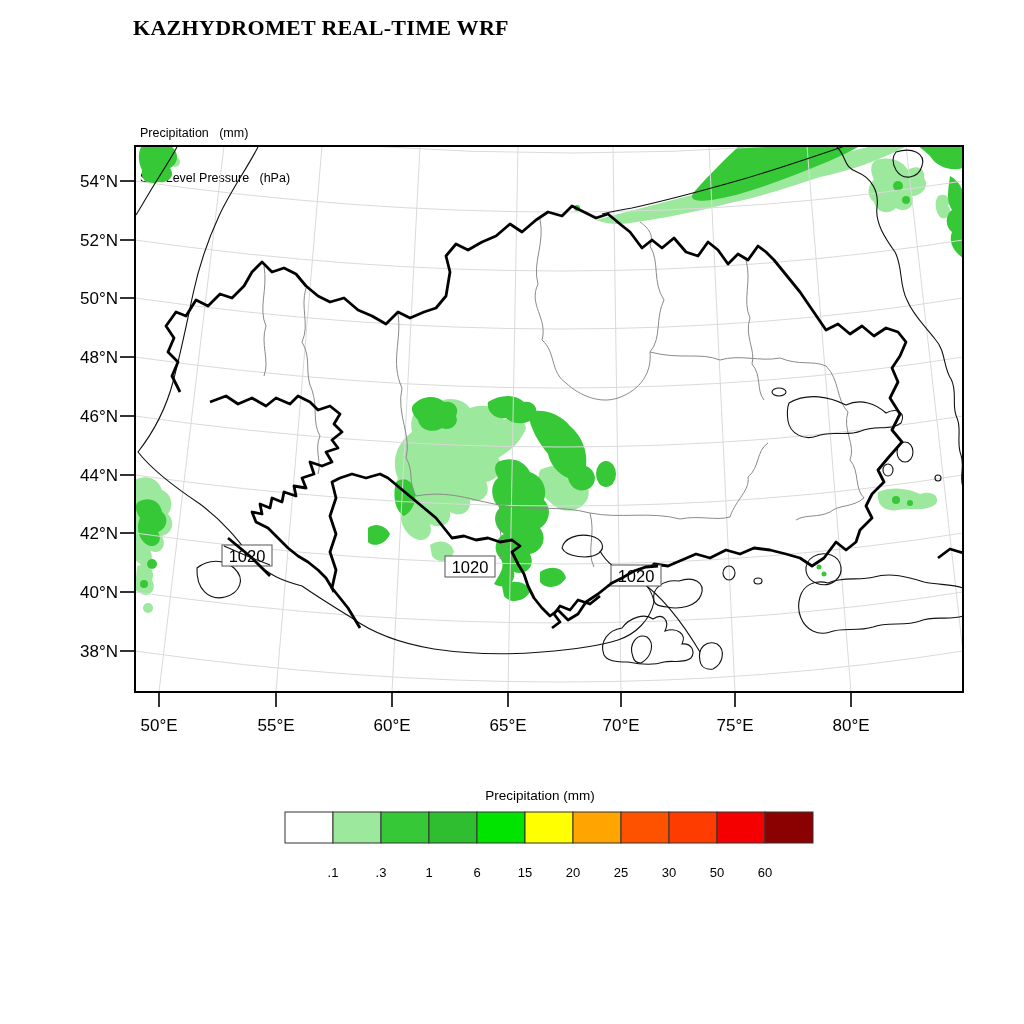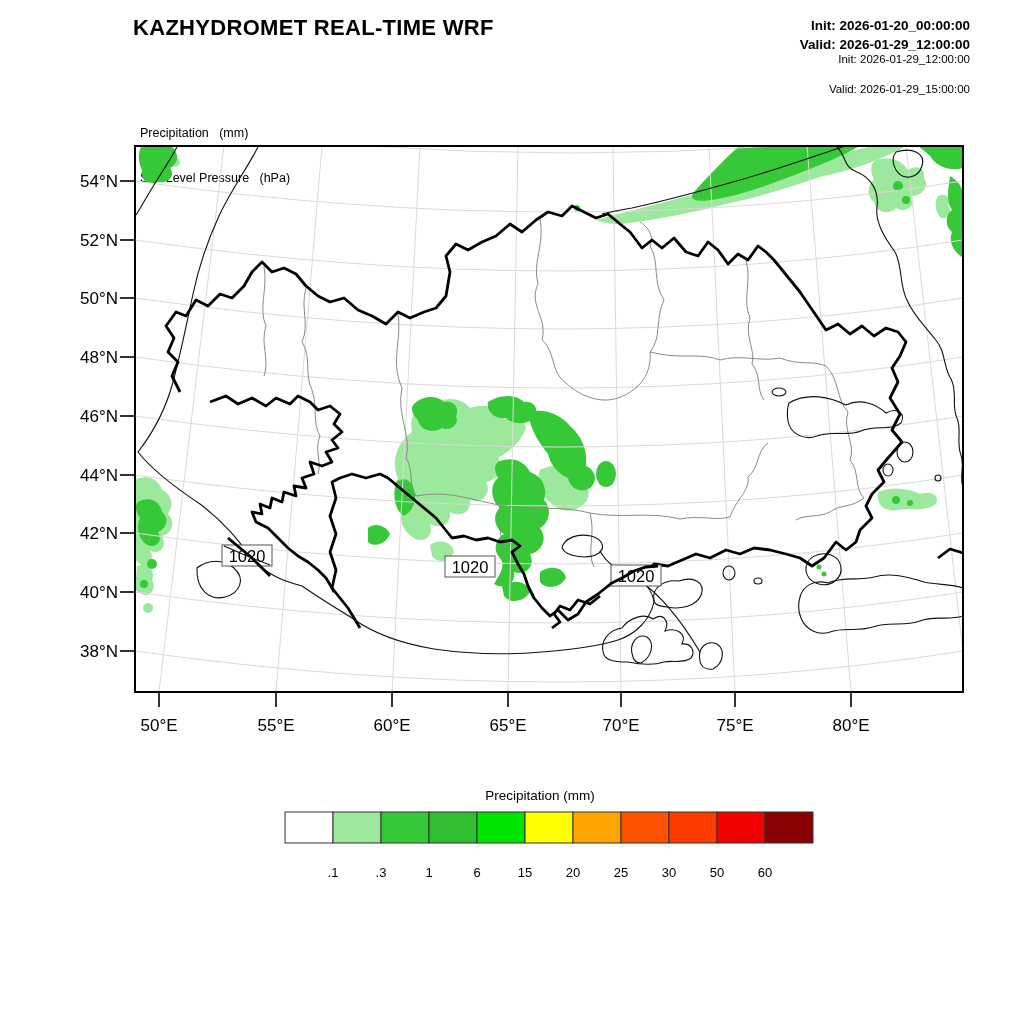--- a/index.html
+++ b/index.html
@@ -1,40 +1,34 @@
 <!DOCTYPE html>
 <html><head>
 <meta charset="utf-8">
 <style>
   html,body{margin:0;padding:0;background:#ffffff;}
   #page{position:relative;width:1024px;height:1024px;background:#fff;overflow:hidden;
         font-family:"Liberation Sans",sans-serif;color:#000;}
   .abs{position:absolute;}
-  #title{left:133px;top:15px;font-size:22px;font-weight:bold;letter-spacing:.3px;}
+  #title{left:133px;top:15px;font-size:22px;font-weight:bold;letter-spacing:.3px;font-family:Liberation Serif, serif;}
   #stamps{right:54px;top:16px;text-align:right;}
   #stamps .b{font-size:13.5px;font-weight:bold;line-height:19px;}
   #stamps .s{font-size:11.5px;font-weight:normal;line-height:14px;}
   #stamps .s.first{margin-top:-2px;}
   #stamps .s.second{margin-top:16px;}
   #fields{left:140px;top:96px;font-size:12.5px;line-height:15px;white-space:pre;}
   svg text{font-family:"Liberation Sans",sans-serif;}
 </style>
 </head>
 <body>
 
 <div id="page">
 
   <div class="abs" id="title">KAZHYDROMET REAL-TIME WRF</div>
 
-  <div class="abs" id="stamps">
-    <div class="b">Init: 2026-01-20_00:00:00</div>
-    <div class="b">Valid: 2026-01-29_12:00:00</div>
-    <div class="s first">Init: 2026-01-29_12:00:00</div>
-    <div class="s second">Valid: 2026-01-29_15:00:00</div>
-  </div>
 
   <div class="abs" id="fields">
     <div>Precipitation   (mm)</div>
     <div>Sea Level Pressure   (hPa)</div>
   </div>
 
   <svg class="abs" width="1024" height="1024" viewBox="0 0 1024 1024">
 
     <defs>
       <clipPath id="mapclip">

